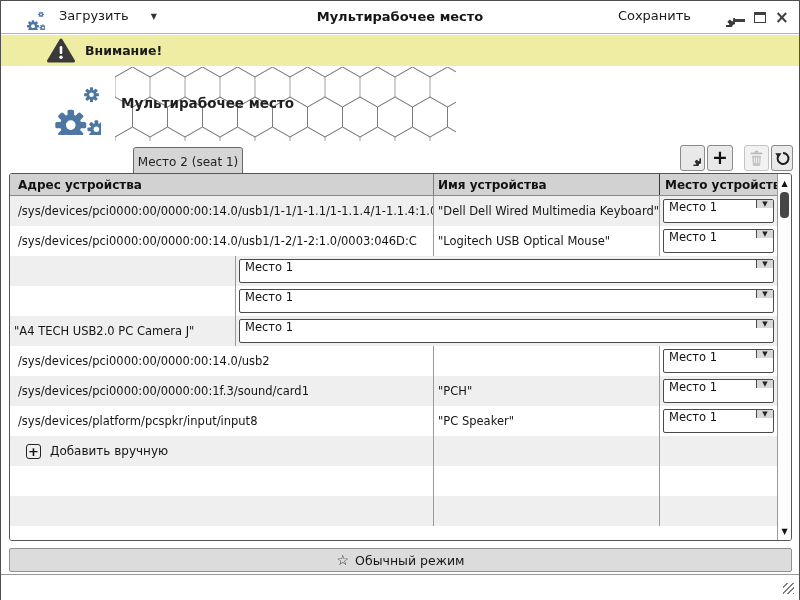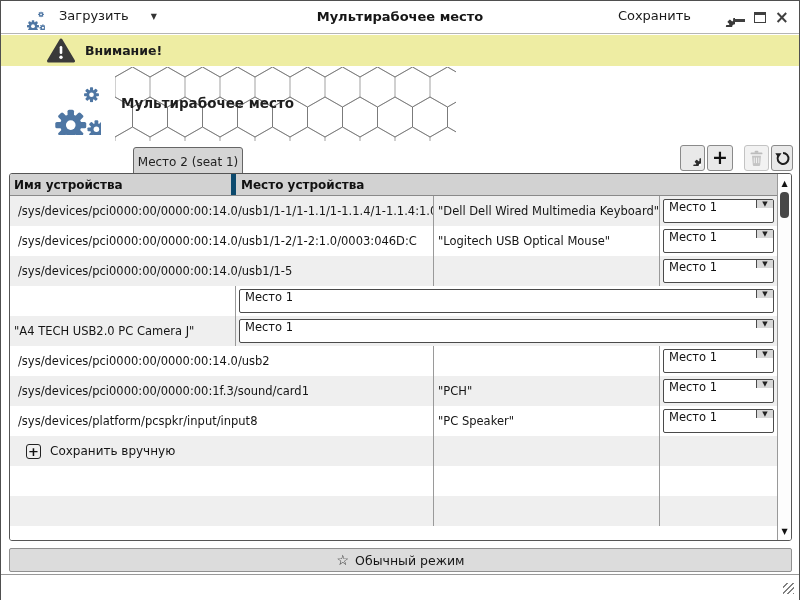--- a/index.html
+++ b/index.html
@@ -56,21 +56,21 @@
 
   
   .frame { position:absolute; left:8px; top:172px; width:783px; height:368px;
            border:1.5px solid #555; border-radius:3px; background:#fff;
            display:flex; overflow:hidden; z-index:2; }
   .tmain { flex:1; display:flex; flex-direction:column; overflow:hidden; }
   .thead { display:flex; height:22px; background:#d2d2d2; border-bottom:1px solid #8a8a8a;
            font-size:12px; font-weight:600; color:#111; flex:none; }
   .thead .hc { display:flex; align-items:center; overflow:hidden; white-space:nowrap; }
   .hc1 { width:424px; padding-left:8px; border-right:1px solid #7f7f7f; }
-  .hc2 { width:226px; padding-left:4px; border-right:5px solid #0c4a6e; }
+  .hc2 { width:226px; padding-left:4px; border-right:1px solid #0c4a6e; }
   .hc3 { flex:1; padding-left:5px; }
   .tbody { flex:1; background:#fff; }
   .row { display:flex; height:30px; background:#fff; }
   .row.alt { background:#efefef; }
   .cell { display:flex; align-items:center; overflow:hidden; white-space:nowrap;
           font-size:11.5px; color:#151515; }
   .c-addr { width:424px; padding-left:8px; border-right:1px solid #9a9a9a; }
   .c-name { width:226px; padding-left:4px; border-right:1px solid #9a9a9a; }
   .c-seat { flex:1; padding:0 2px; }
   .combo { display:flex; width:100%; height:24px; margin:0 1px; background:#fff;
@@ -215,20 +215,21 @@
   <div class="toolbtn tb-reset">
     <svg width="16" height="16" viewBox="0 0 17 17">
       <path d="M 9.6 3.2 A 5.8 5.8 0 1 1 4.3 6.6" fill="none" stroke="#1e1e1e" stroke-width="2.1"></path>
       <path d="M1.4 3.4 L8.0 3.4 L4.7 8.2 Z" fill="#1e1e1e"></path>
     </svg>
   </div>
 
   <div class="frame">
     <div class="tmain">
       <div class="thead">
+        <div class="hc hc1">Адрес устройства</div>
         <div class="hc hc2">Имя устройства</div>
         <div class="hc hc3">Место устройства</div>
       </div>
       <div class="tbody">
           <div class="row alt">
             <div class="cell c-addr">/sys/devices/pci0000:00/0000:00:14.0/usb1/1-1/1-1.1/1-1.1.4/1-1.1.4:1.0/</div>
             <div class="cell c-name">"Dell Dell Wired Multimedia Keyboard"</div>
             <div class="cell c-seat">
               <div class="combo">
                 <div class="combo-val">Место 1</div>
@@ -240,21 +241,20 @@
             <div class="cell c-addr">/sys/devices/pci0000:00/0000:00:14.0/usb1/1-2/1-2:1.0/0003:046D:C</div>
             <div class="cell c-name">"Logitech USB Optical Mouse"</div>
             <div class="cell c-seat">
               <div class="combo">
                 <div class="combo-val">Место 1</div>
                 <div class="combo-btn">▼</div>
               </div>
             </div>
           </div>
           <div class="row alt">
-            <div class="cell c-addr">/sys/devices/pci0000:00/0000:00:14.0/usb1/1-5</div>
             <div class="cell c-name"></div>
             <div class="cell c-seat">
               <div class="combo">
                 <div class="combo-val">Место 1</div>
                 <div class="combo-btn">▼</div>
               </div>
             </div>
           </div>
           <div class="row">
             <div class="cell c-name"></div>
@@ -300,21 +300,21 @@
             <div class="cell c-seat">
               <div class="combo">
                 <div class="combo-val">Место 1</div>
                 <div class="combo-btn">▼</div>
               </div>
             </div>
           </div>
           <div class="row alt">
             <div class="cell c-addr">
               <div class="plusbox">+</div>
-              <div class="addlabel">Сохранить вручную</div>
+              <div class="addlabel">Добавить вручную</div>
             </div>
             <div class="cell c-name"></div>
             <div class="cell c-seat"></div>
           </div>
           <div class="row">
             <div class="cell c-addr"></div>
             <div class="cell c-name"></div>
             <div class="cell c-seat"></div>
           </div>
           <div class="row alt">

